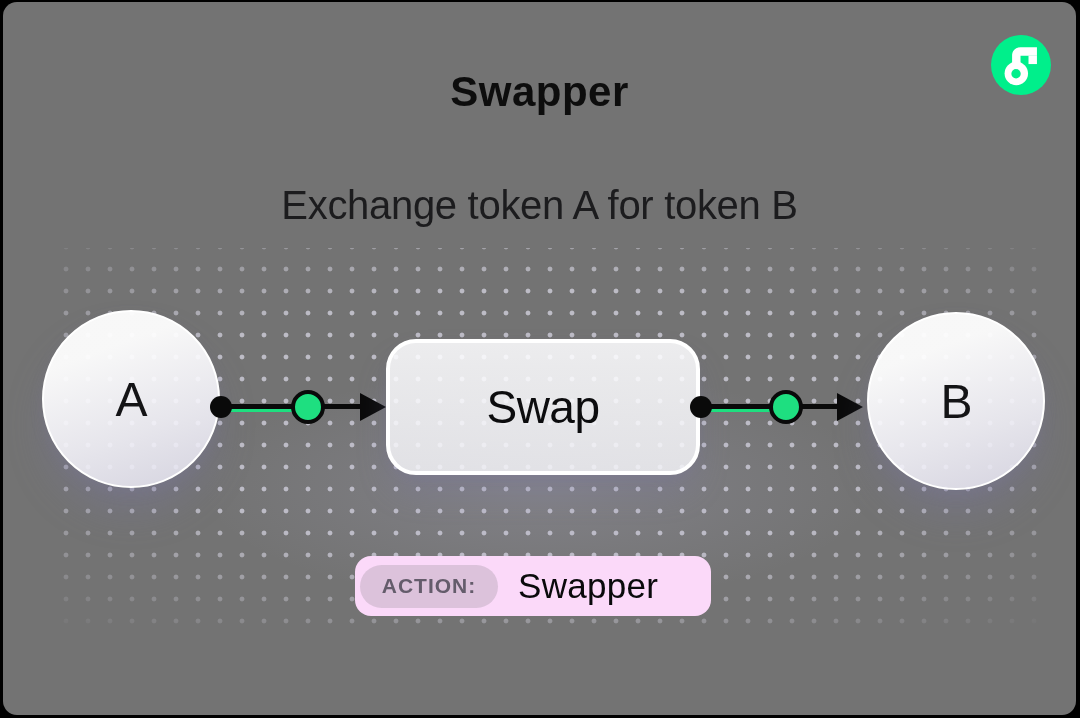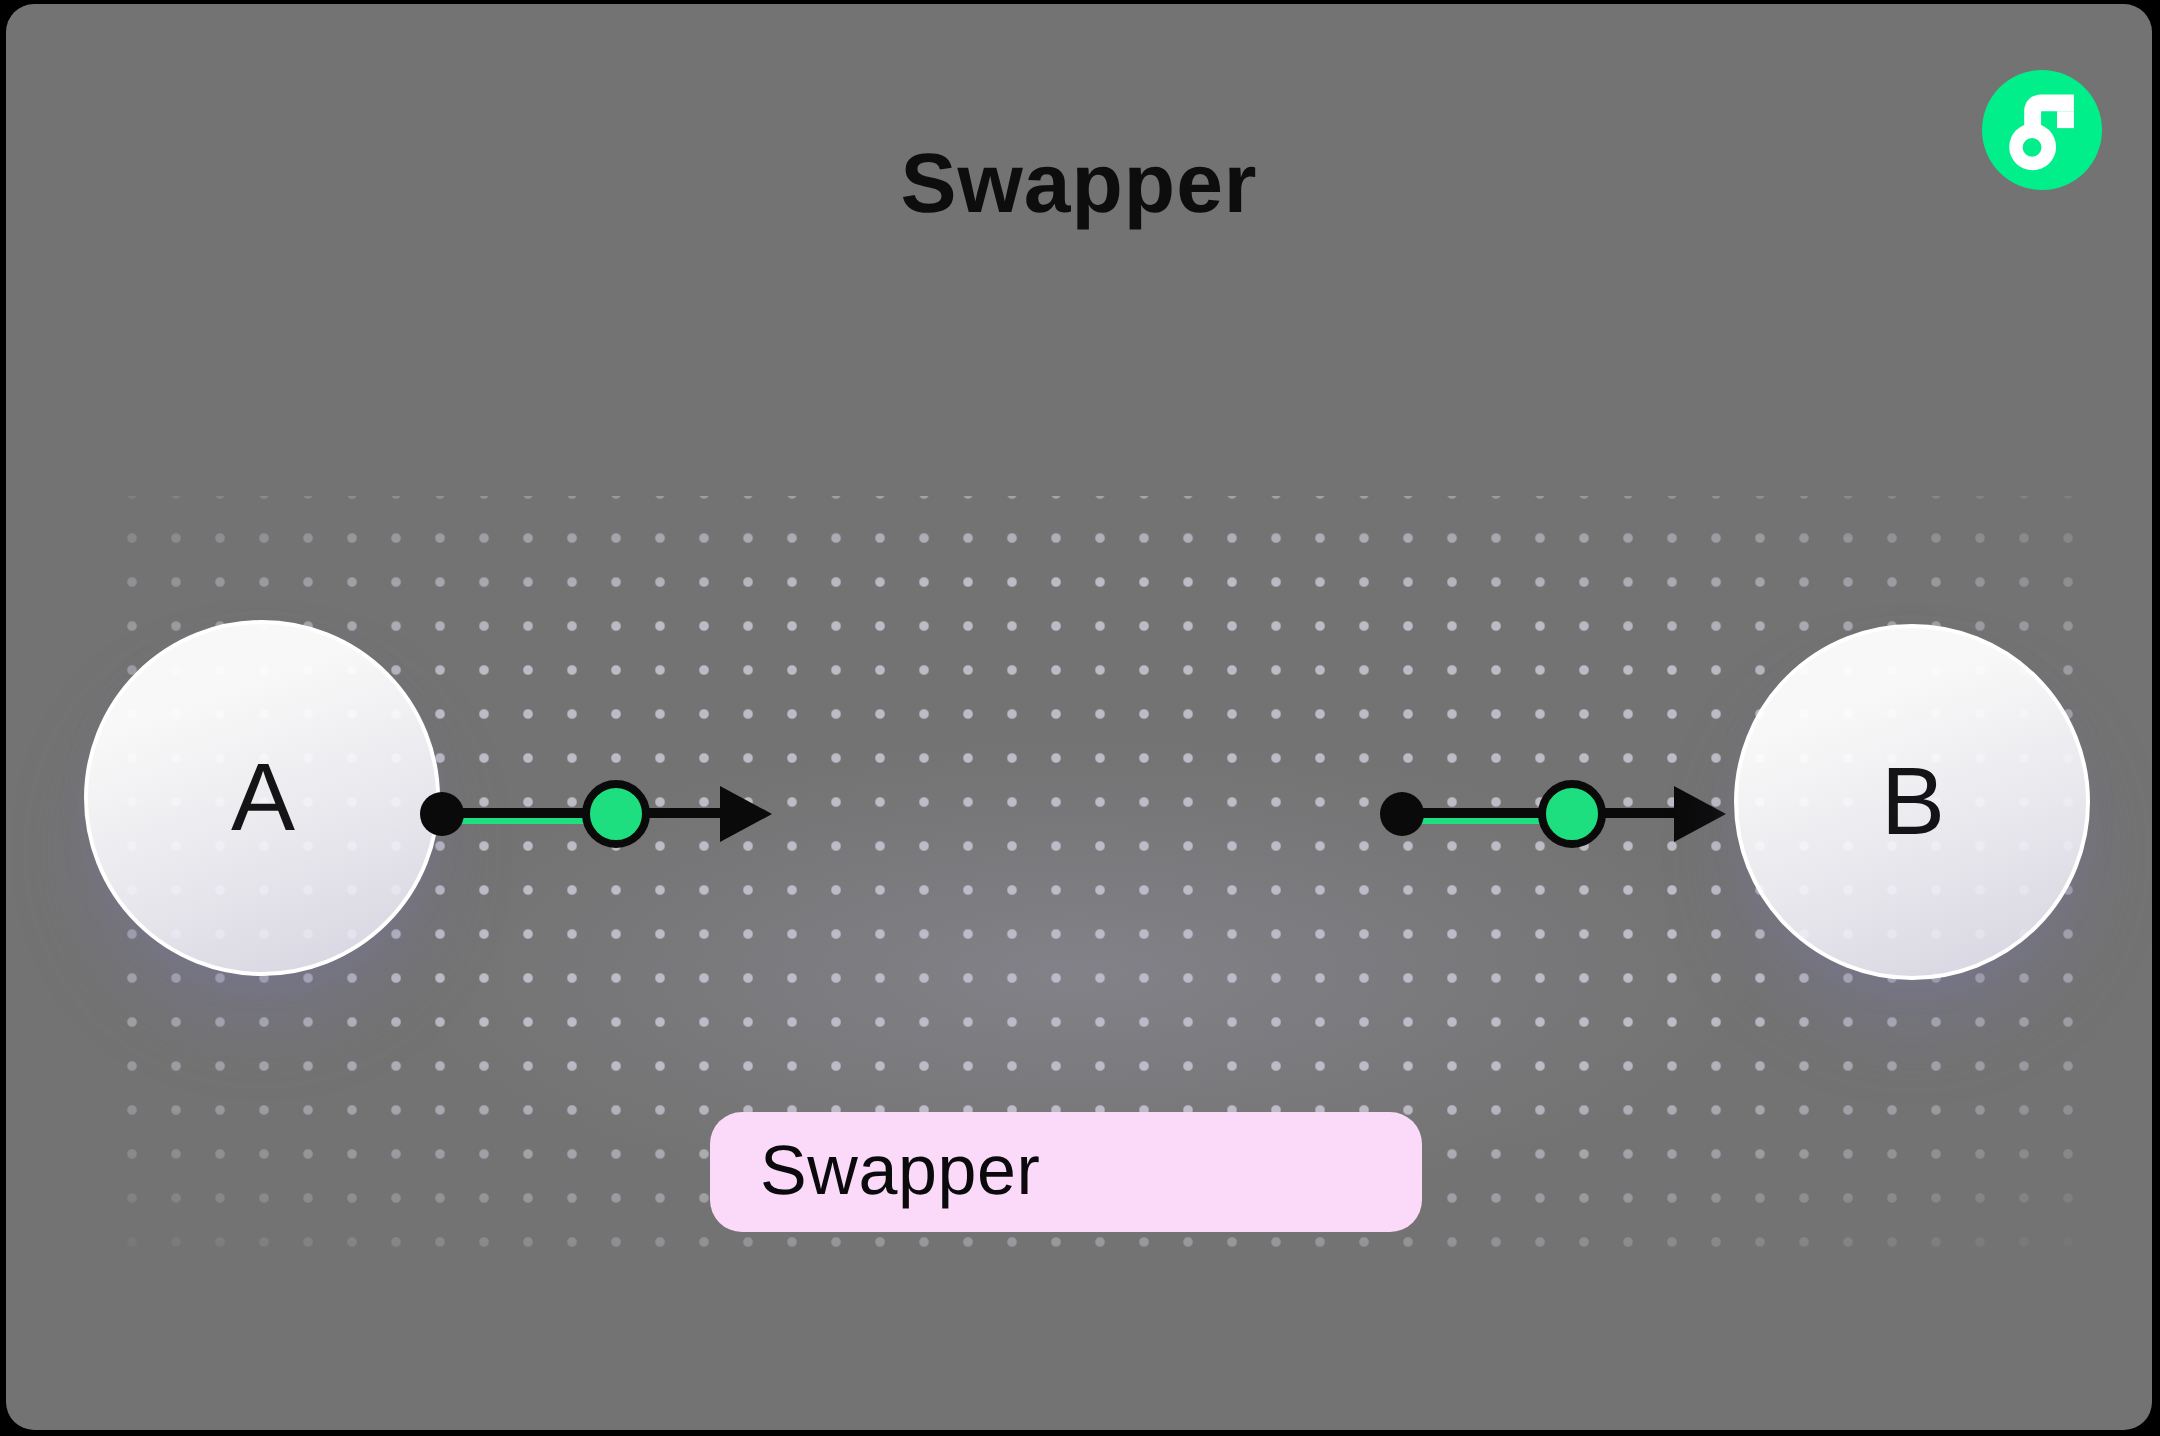--- a/index.html
+++ b/index.html
@@ -117,43 +117,48 @@
   <svg class="logo" viewBox="0 0 64 64">
     <circle cx="32" cy="32" r="32" fill="#00EF8B"></circle>
     <path fill="#ffffff" d="M49 13 L31.5 13 C26.3 13 22.5 16.9 22.5 22 L22.5 41 L31.5 41 L31.5 22 L49 22 Z"></path>
     <rect x="40" y="22" width="9" height="9" fill="#ffffff"></rect>
     <circle cx="27" cy="41" r="12.5" fill="#ffffff"></circle>
     <circle cx="26.7" cy="41.3" r="5" fill="#00EF8B"></circle>
   </svg>
 
   <h1 class="title">Swapper</h1>
 
+  <div class="subtitle">Exchange token A for token B</div>
 
   <div class="token-node node-a">
     <span>A</span>
   </div>
 
   <div class="connector connector-left">
     <div class="green-under"></div>
     <div class="black-line"></div>
     <div class="start-dot"></div>
     <div class="green-marker"></div>
     <div class="arrowhead"></div>
   </div>
 
+  <div class="swap-node">
+    <span>Swap</span>
+  </div>
 
   <div class="connector connector-right">
     <div class="green-under"></div>
     <div class="black-line"></div>
     <div class="start-dot"></div>
     <div class="green-marker"></div>
     <div class="arrowhead"></div>
   </div>
 
   <div class="token-node node-b">
     <span>B</span>
   </div>
 
   <div class="action-badge">
+    <div class="action-label">ACTION:</div>
     <div class="action-value">Swapper</div>
   </div>
 
 </div>
 
 </body></html>

